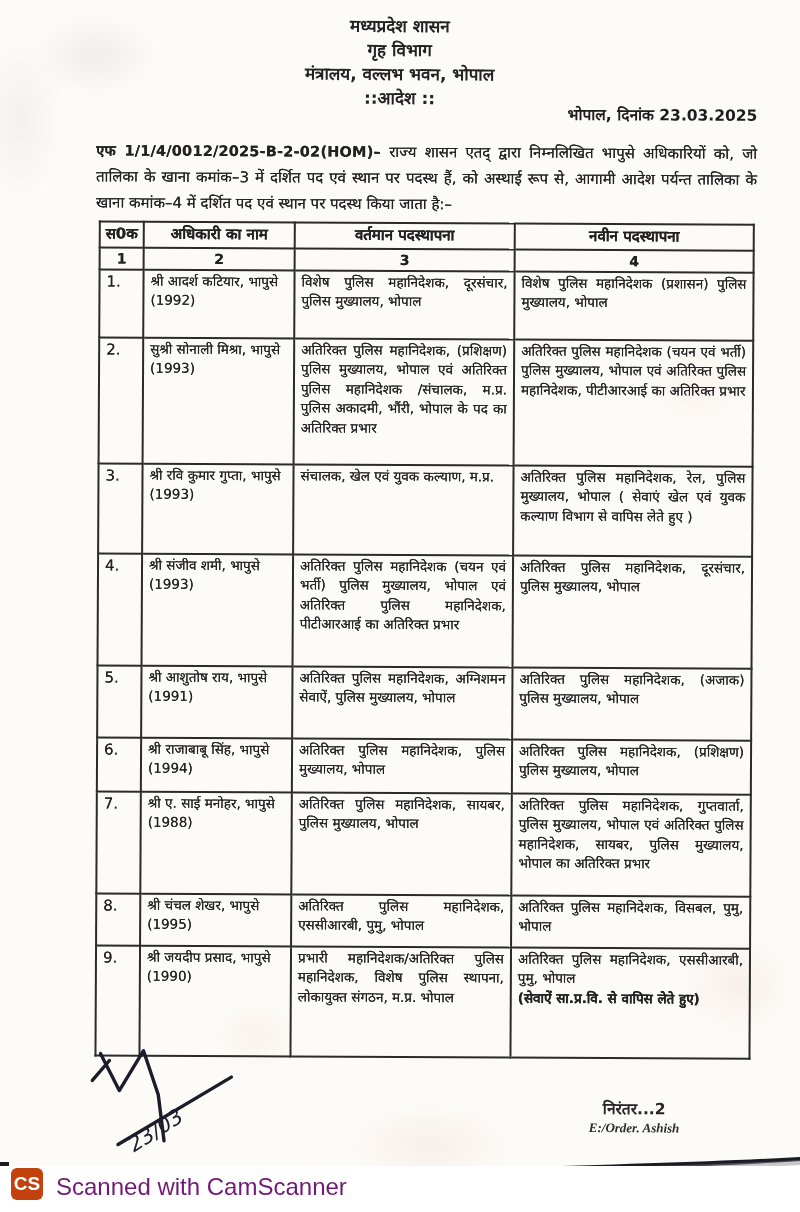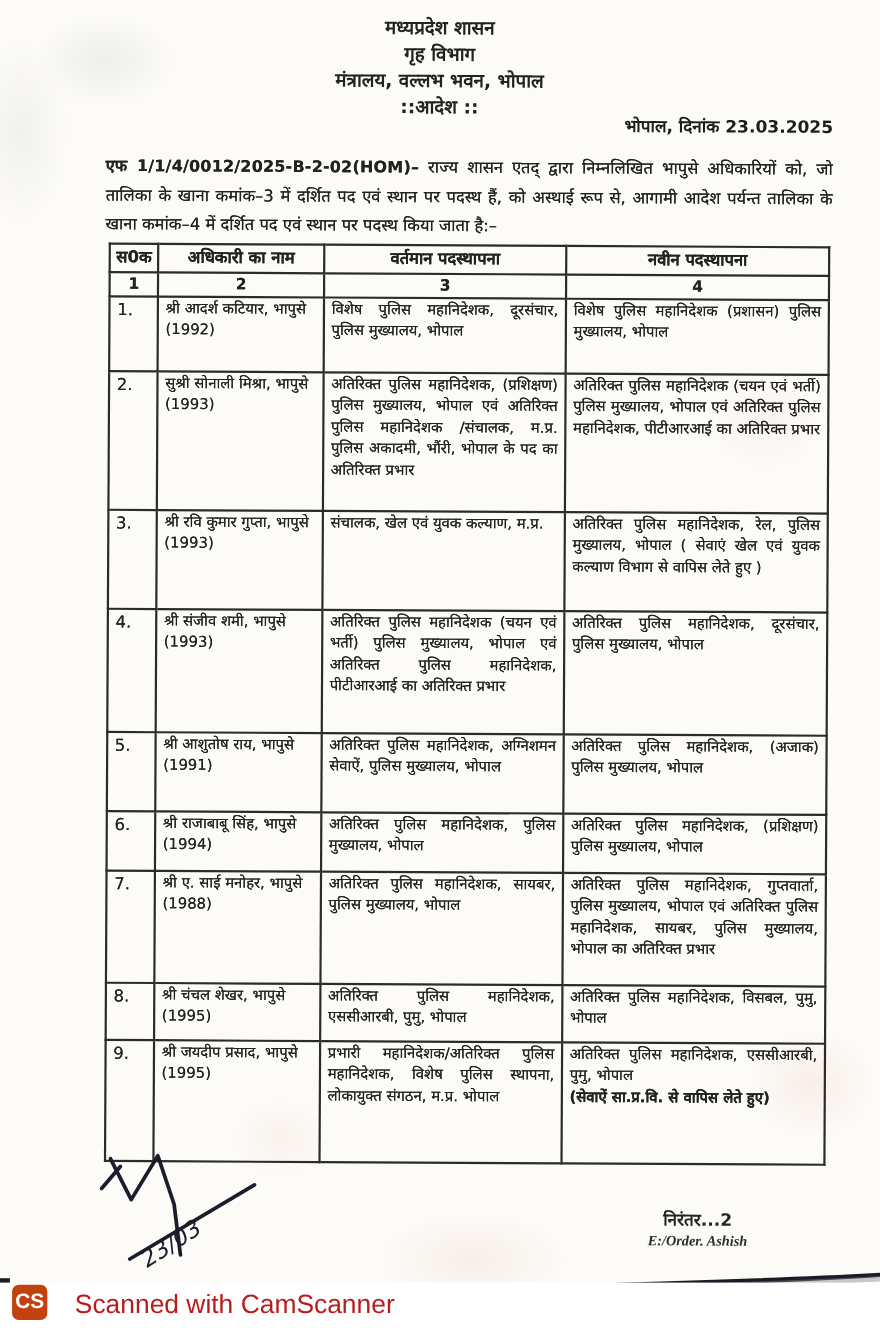--- a/index.html
+++ b/index.html
@@ -80,21 +80,21 @@
     position:absolute; left:0; top:1166px; width:800px; height:46px; background:#ffffff;
   }
   .cs-badge {
     position:absolute; left:11px; top:2px; width:32px; height:32px;
     background:#c2410c; border-radius:6px; color:#ffffff;
     font-family:"Liberation Sans", sans-serif; font-weight:bold; font-size:19px;
     display:flex; align-items:center; justify-content:center;
   }
   .cs-text {
     position:absolute; left:56px; top:7px;
-    font-family:"Liberation Sans", sans-serif; font-size:24px; color:#b91c1c;margin-left:12px;
+    font-family:"Liberation Sans", sans-serif; font-size:24px; color:#701a75;
   }
 </style>
 </head>
 <body>
 
 <div class="page">
   <div class="content">
 
     <div class="doc-header">
       <div>मध्यप्रदेश शासन</div>
@@ -239,21 +239,21 @@
             </td>
             <td class="cell-new">
               <div>अतिरिक्त पुलिस महानिदेशक, विसबल, पुमु, भोपाल</div>
             </td>
           </tr>
           <tr class="row-9">
             <td class="cell-sno">
               <div>9.</div>
             </td>
             <td class="cell-name">
-              <div>श्री जयदीप प्रसाद, भापुसे (1995)</div>
+              <div>श्री जयदीप प्रसाद, भापुसे (1990)</div>
             </td>
             <td class="cell-current">
               <div>प्रभारी महानिदेशक/अतिरिक्त पुलिस महानिदेशक, विशेष पुलिस स्थापना, लोकायुक्त संगठन, म.प्र. भोपाल</div>
             </td>
             <td class="cell-new">
               <div>अतिरिक्त पुलिस महानिदेशक, एससीआरबी, पुमु, भोपाल</div>
               <div class="cell-note">(सेवाऐं सा.प्र.वि. से वापिस लेते हुए)</div>
             </td>
           </tr>
         </tbody>

